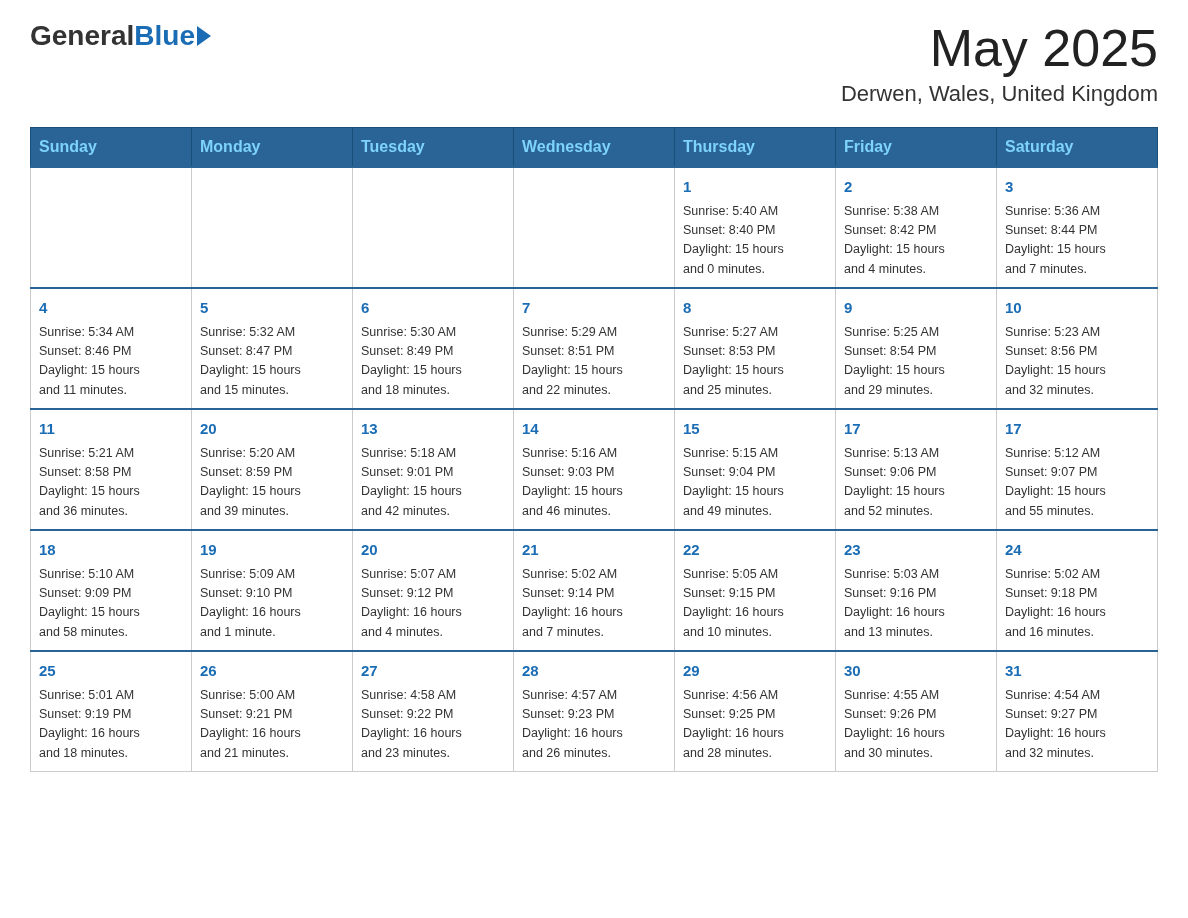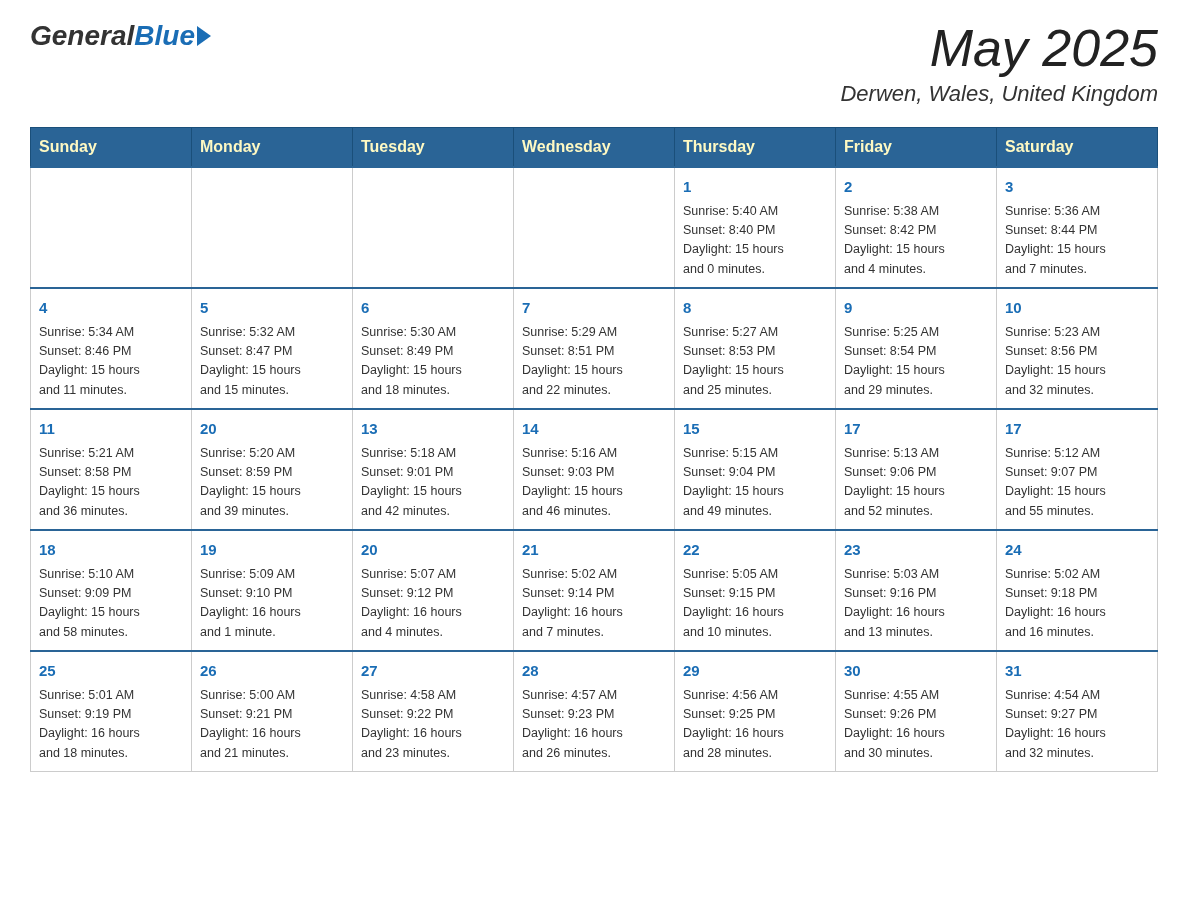--- a/index.html
+++ b/index.html
@@ -7,21 +7,20 @@
       font-family: Arial, sans-serif;
       background: #ffffff;
       padding: 20px 30px;
       color: #333;
     }
     .header {
       display: flex;
       justify-content: space-between;
       align-items: flex-start;
       margin-bottom: 20px;
-      font-style: italic;
     }
     .logo {
       display: flex;
       flex-direction: column;
     }
     .logo-text {
       display: flex;
       align-items: center;
     }
     .logo-general {
@@ -60,21 +59,21 @@
       color: #333;
       margin-top: 4px;
     }
     .calendar {
       width: 100%;
       border-collapse: collapse;
       border: 1px solid #aaa;
     }
     .calendar th {
       background-color: #2a6496;
-      color: #fef9c3;
+      color: #7dd3fc;
       font-size: 16px;
       font-weight: bold;
       padding: 10px 8px;
       text-align: left;
       border: 1px solid #1a4f7a;
     }
     .calendar td {
       vertical-align: top;
       padding: 8px;
       border: 1px solid #ccc;

